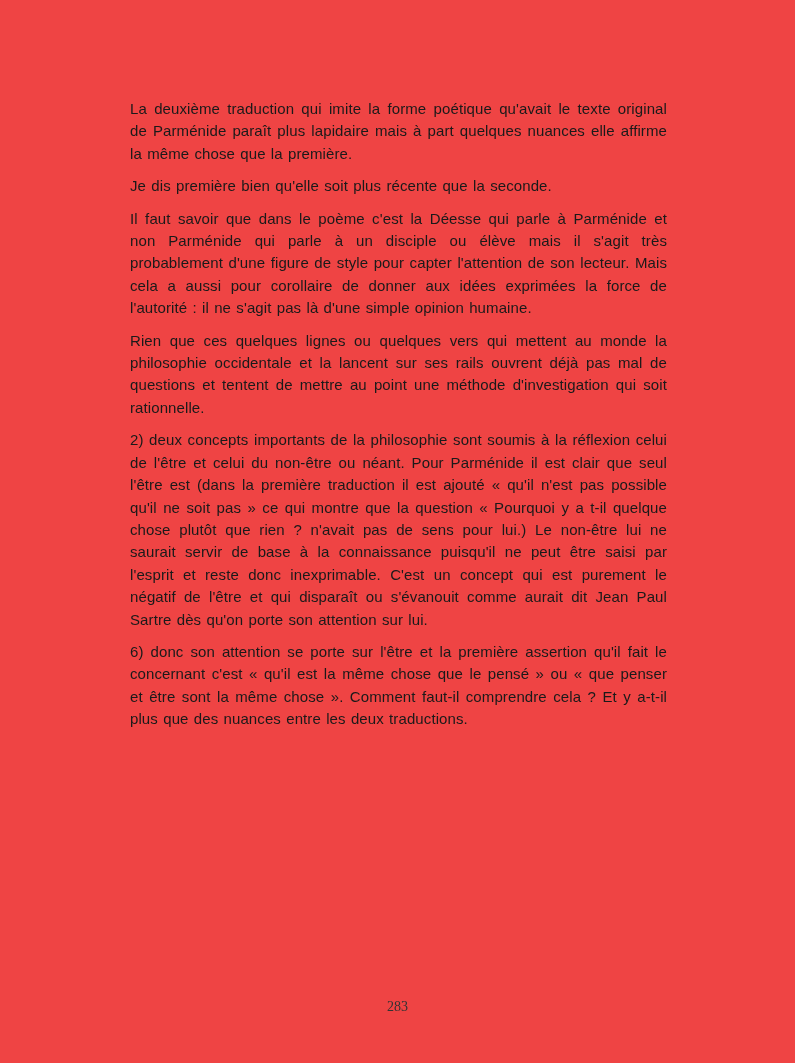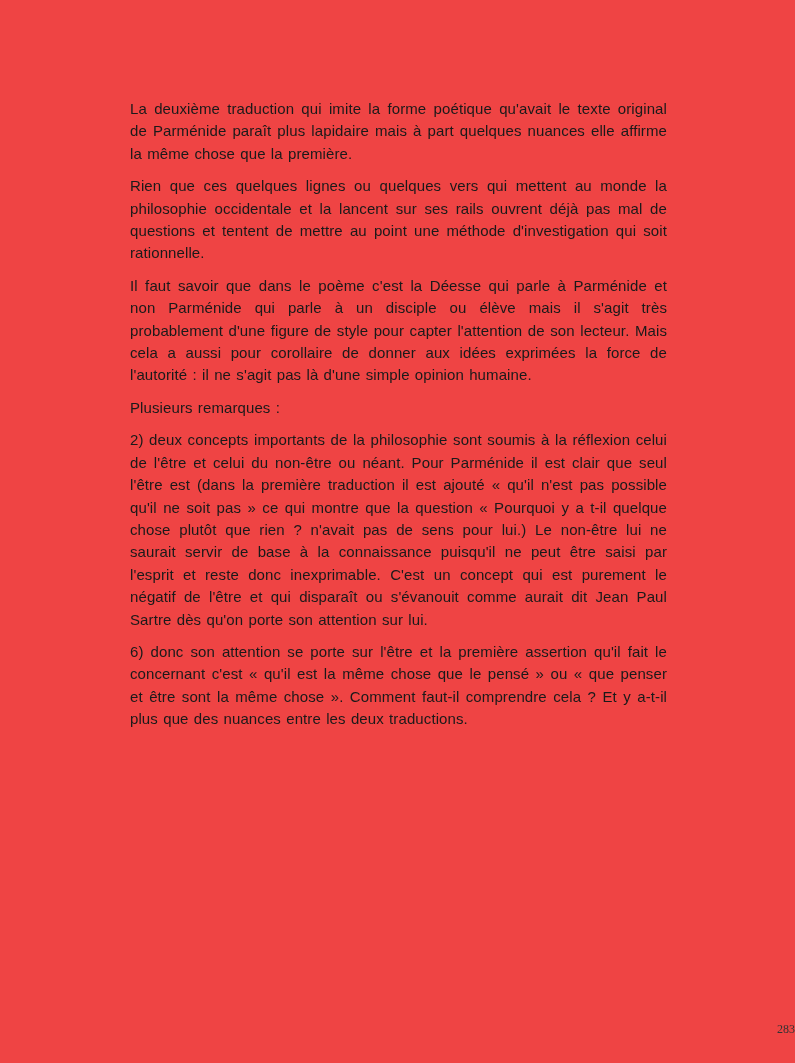--- a/index.html
+++ b/index.html
@@ -27,35 +27,35 @@
   .para {
     font-size: 15px;
     line-height: 22.4px;
     text-align: justify;
     margin: 0 0 10px 0;
     letter-spacing: 0.1px;
     word-spacing: 1px;
   }
   .footer {
     position: absolute;
-    bottom: 26px;
+    bottom: 48px;
     left: 0;
     width: 100%;
-    text-align: right;
+    text-align: center;
     font-family: "Liberation Serif", serif;
-    font-size: 12px;
+    font-size: 14px;
     color: #333333;
   }
 </style>
 </head>
 <body>
 
 <div class="page">
   <div class="content">
     <p class="para">La deuxième traduction qui imite la forme poétique qu'avait le texte original de Parménide paraît plus lapidaire mais à part quelques nuances elle affirme la même chose que la première.</p>
+    <p class="para">Je dis première bien qu'elle soit plus récente que la seconde.</p>
+    <p class="para">Il faut savoir que dans le poème c'est la Déesse qui parle à Parménide et non Parménide qui parle à un disciple ou élève mais il s'agit très probablement d'une figure de style pour capter l'attention de son lecteur. Mais cela a aussi pour corollaire de donner aux idées exprimées la force de l'autorité : il ne s'agit pas là d'une simple opinion humaine.</p>
     <p class="para">Rien que ces quelques lignes ou quelques vers qui mettent au monde la philosophie occidentale et la lancent sur ses rails ouvrent déjà pas mal de questions et tentent de mettre au point une méthode d'investigation qui soit rationnelle.</p>
-    <p class="para">Il faut savoir que dans le poème c'est la Déesse qui parle à Parménide et non Parménide qui parle à un disciple ou élève mais il s'agit très probablement d'une figure de style pour capter l'attention de son lecteur. Mais cela a aussi pour corollaire de donner aux idées exprimées la force de l'autorité : il ne s'agit pas là d'une simple opinion humaine.</p>
-    <p class="para">Plusieurs remarques :</p>
     <p class="para">2) deux concepts importants de la philosophie sont soumis à la réflexion celui de l'être et celui du non-être ou néant. Pour Parménide il est clair que seul l'être est (dans la première traduction il est ajouté « qu'il n'est pas possible qu'il ne soit pas » ce qui montre que la question « Pourquoi y a t-il quelque chose plutôt que rien ? n'avait pas de sens pour lui.) Le non-être lui ne saurait servir de base à la connaissance puisqu'il ne peut être saisi par l'esprit et reste donc inexprimable. C'est un concept qui est purement le négatif de l'être et qui disparaît ou s'évanouit comme aurait dit Jean Paul Sartre dès qu'on porte son attention sur lui.</p>
     <p class="para">6) donc son attention se porte sur l'être et la première assertion qu'il fait le concernant c'est « qu'il est la même chose que le pensé » ou « que penser et être sont la même chose ». Comment faut-il comprendre cela ? Et y a-t-il plus que des nuances entre les deux traductions.</p>
   </div>
   <div class="footer">283</div>
 </div>
 
 </body></html>

